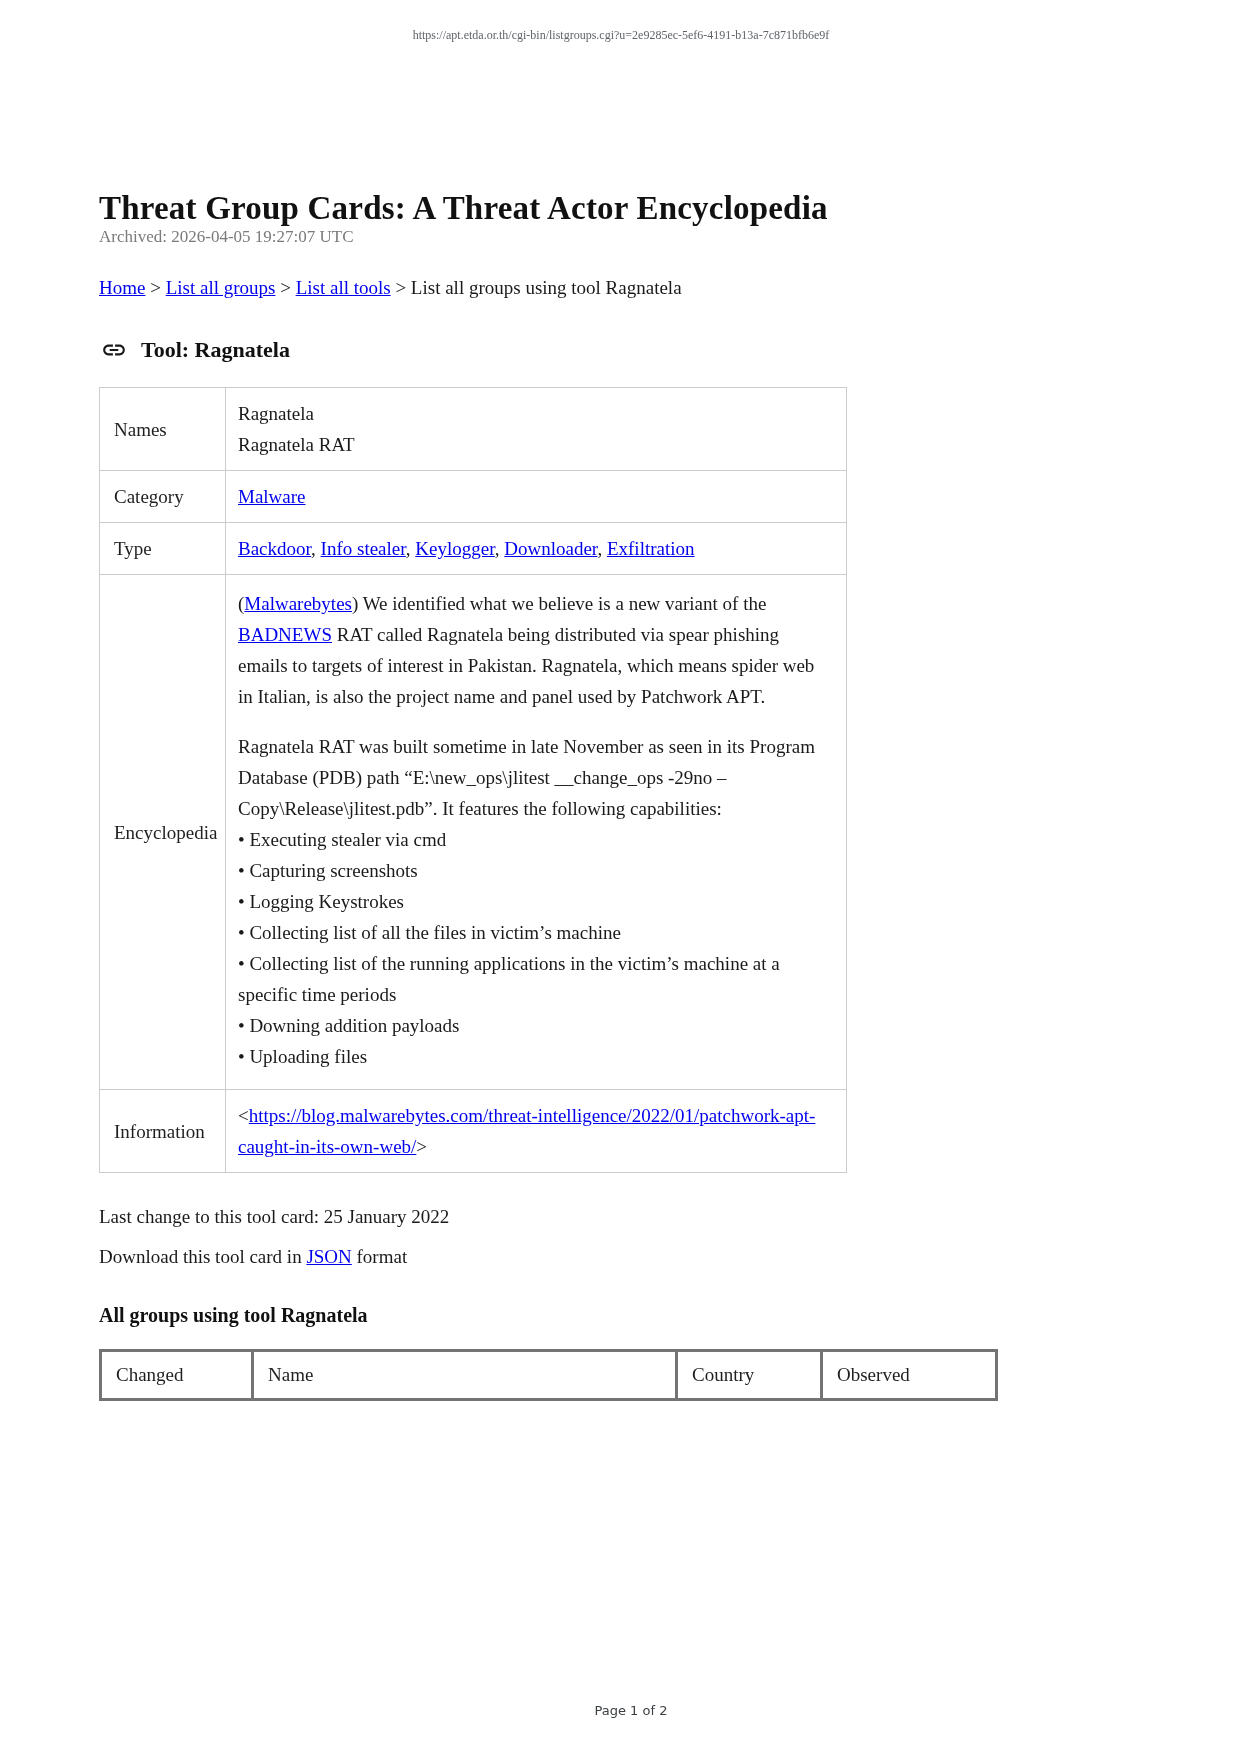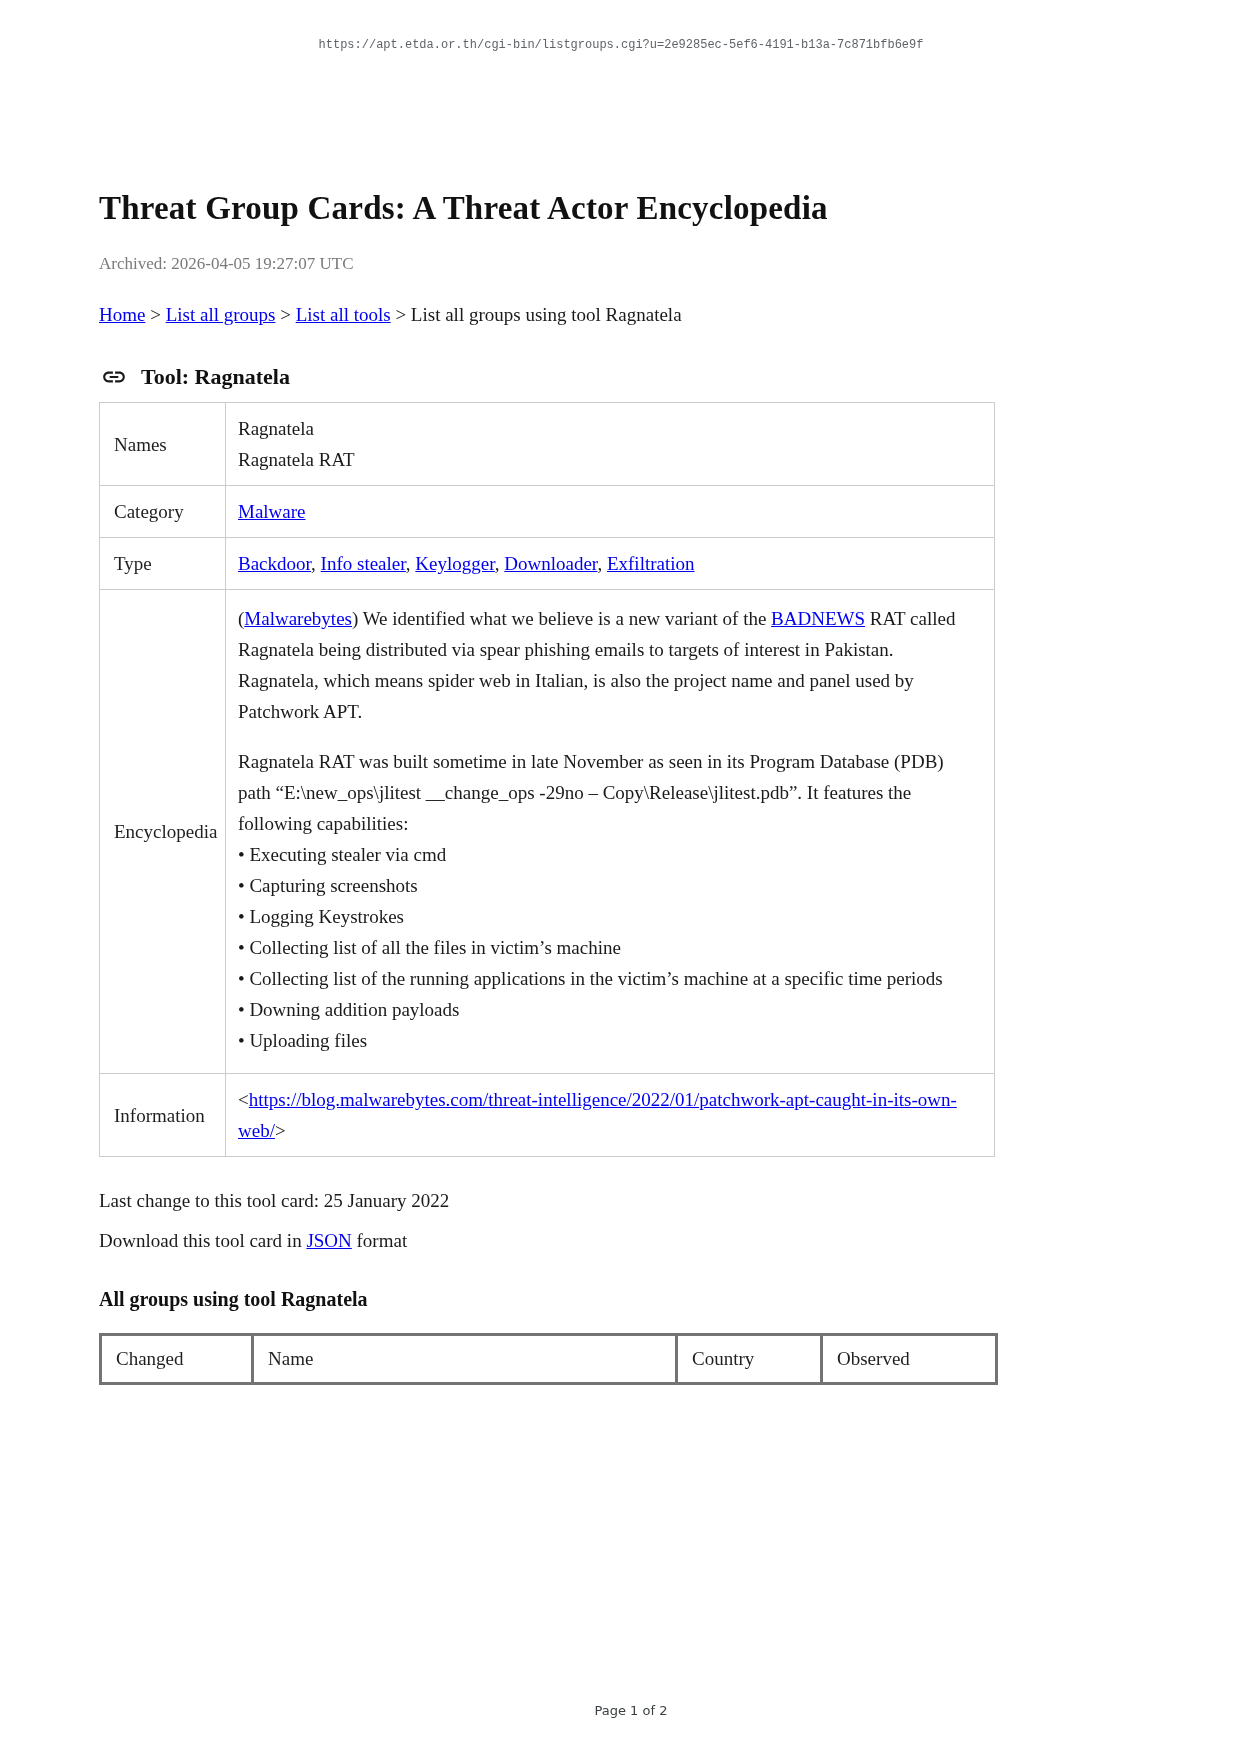--- a/index.html
+++ b/index.html
@@ -6,46 +6,46 @@
   html, body { margin: 0; padding: 0; }
   body {
     width: 1242px; height: 1756px;
     background: #ffffff;
     position: relative;
     font-family: "Liberation Serif", serif;
     color: #1a1a1a;
     overflow: hidden;
   }
   .print-header {
-    position: absolute; top: 38px; left: 0; width: 100%;
+    position: absolute; top: 28px; left: 0; width: 100%;
     text-align: center;
-    font-family: Liberation Mono, monospace;
+    font-family: Liberation Serif, serif;
     font-size: 12px; color: #5f6368;
   }
   .print-footer {
     position: absolute; top: 1703px; left: 0; width: 100%;
     text-align: center;
     font-family: "DejaVu Sans", sans-serif;
     font-size: 13px; color: #3c4043; padding-left: 20px;
   }
   .content { position: absolute; left: 99px; top: 0; width: 896px; }
   h1.page-title {
     margin: 190px 0 0 0;
     font-size: 33px; font-weight: 700; color: #111;
     letter-spacing: 0.2px;
   }
-  .archived { margin-top: 27px; font-size: 17px; color: #7a7a7a; }
+  .archived { font-size: 17px; color: #7a7a7a; }
   .breadcrumb { margin-top: 27px; font-size: 19px; line-height: 27px; }
   a.lnk { color: #0000ee; text-decoration: underline; cursor: pointer; }
   .tool-heading { margin-top: 36px; display: flex; align-items: center; gap: 12px; }
   .tool-heading .txt { font-size: 22px; font-weight: 700; color: #111; }
   .link-icon svg { display: block; }
   table.card {
-    margin-top: 12px; border-collapse: collapse;
-    width: 896px; table-layout: fixed;
+    margin-top: 24px; border-collapse: collapse;
+    width: 748px; table-layout: fixed;
     font-size: 19px; line-height: 31px;
   }
   table.card td { border: 1px solid #cccccc; vertical-align: middle; }
   table.card td.lbl { padding: 10px 8px 10px 14px; color: #1f1f1f; }
   table.card td.val { padding: 10px 16px 10px 12px; }
   table.card td.desc { padding: 13px 16px 17px 12px; }
   .para1 { margin: 0 0 19px 0; }
   .para2 { margin: 0; }
   .tline { margin: 0; }
   .last-change { margin-top: 33px; font-size: 19px; }

